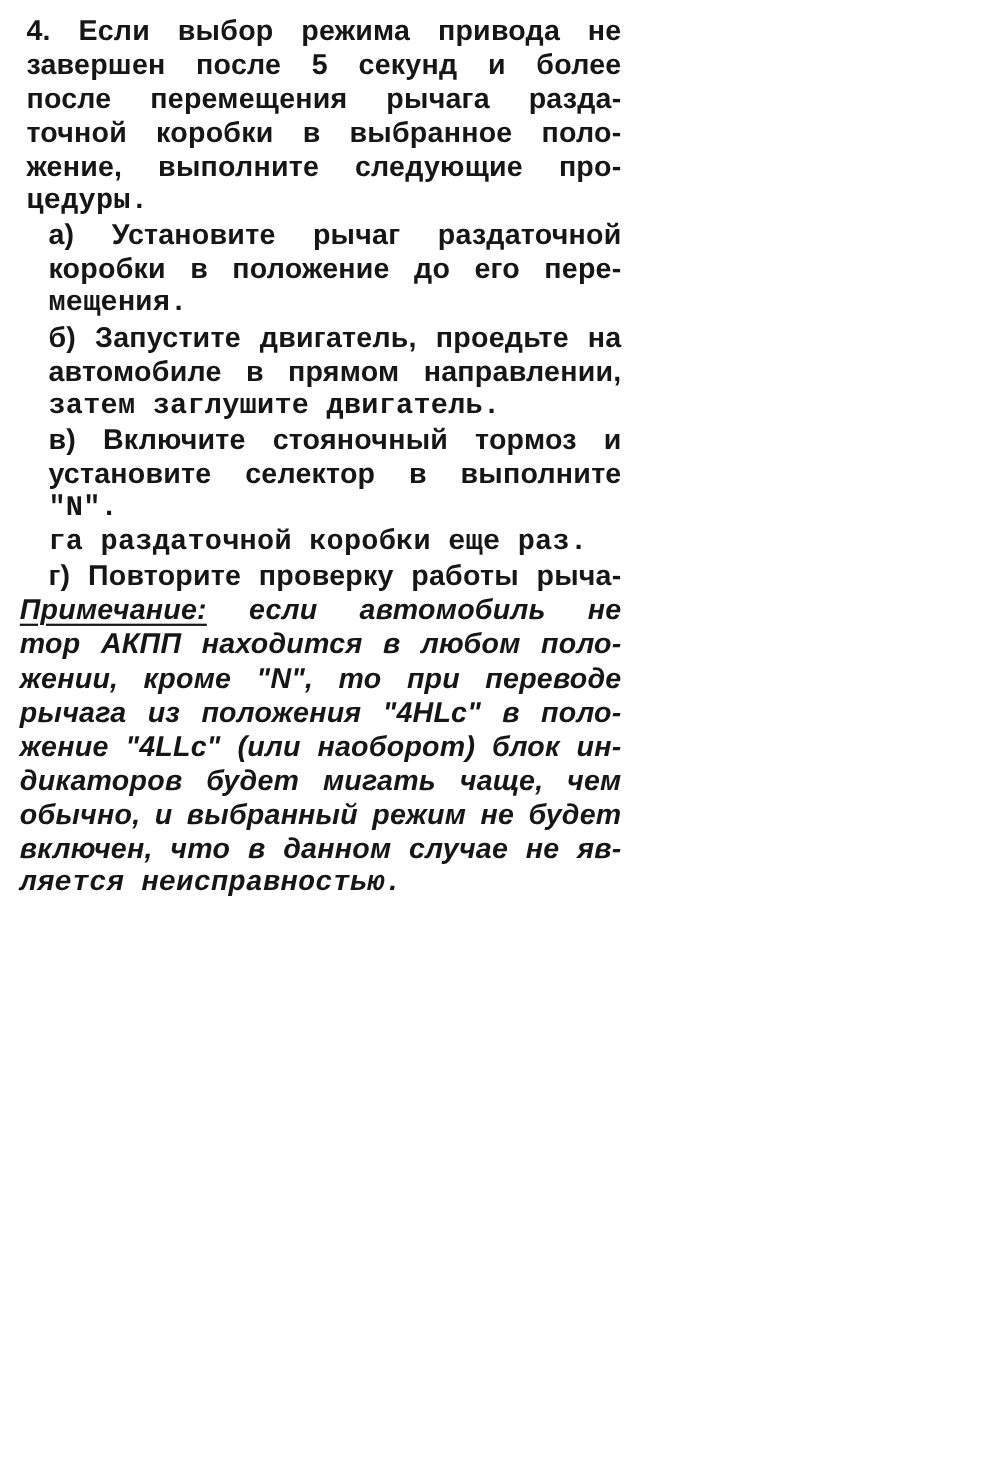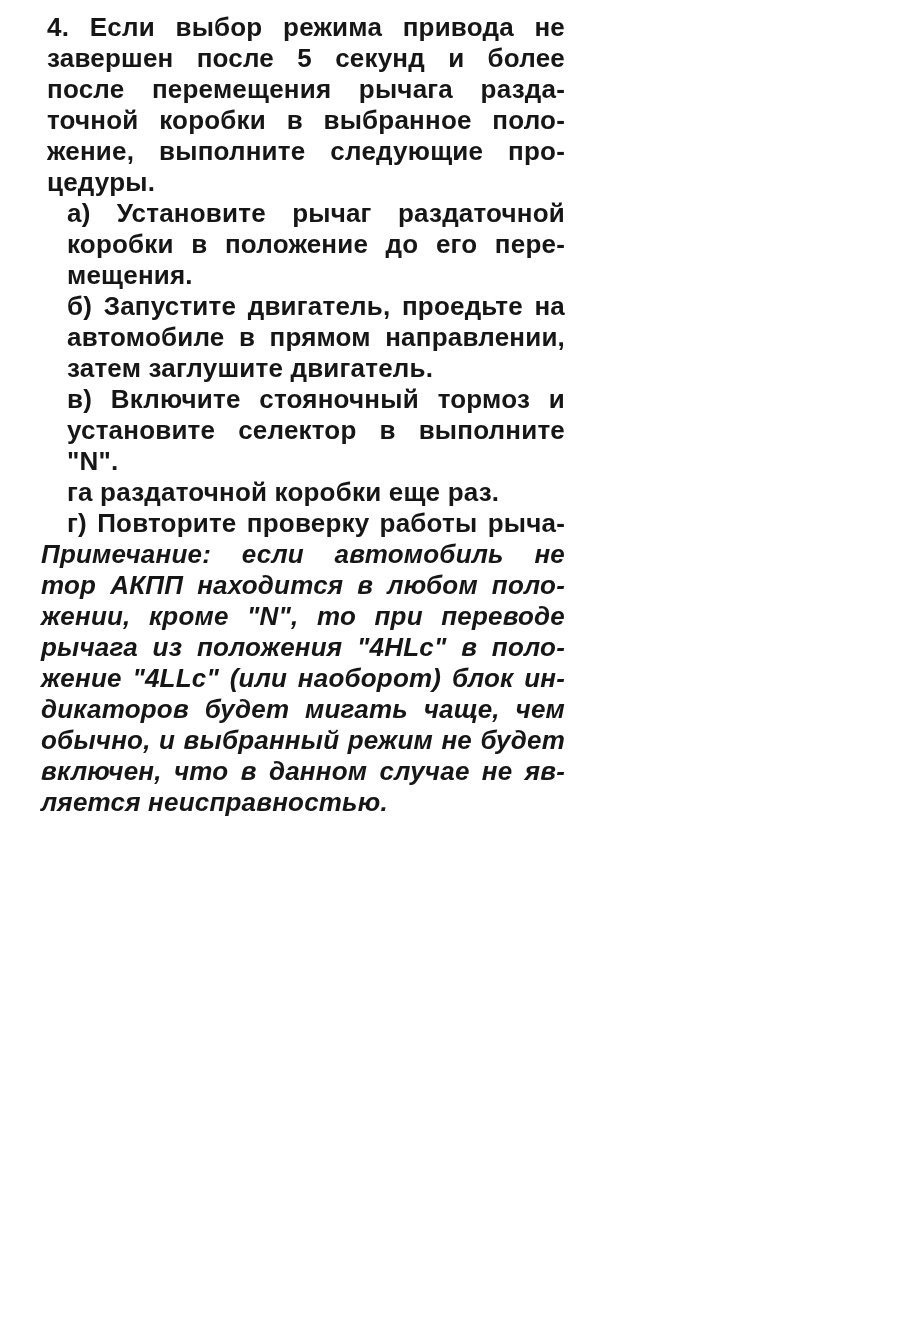--- a/index.html
+++ b/index.html
@@ -36,27 +36,28 @@
   .para.sub { padding-left: 20px; }
   .para.note {
     margin-left: -6px;
     width: 547px;
     font-style: italic;
   }
   .line {
     text-align: justify;
     text-align-last: justify;
     white-space: normal;
-    margin-left: 23px;
   }
   .line.last {
     text-align: left;
     text-align-last: left;
+    font-family: Liberation Mono, monospace;
   }
   .underlined {
+    text-decoration: underline;
     text-decoration-thickness: 2px;
     text-underline-offset: 4px;
   }
 </style>
 </head>
 <body>
 
 <div class="scan-page">
   <div class="doc" style="color: rgb(22, 22, 22);">
       <div class="para main">

